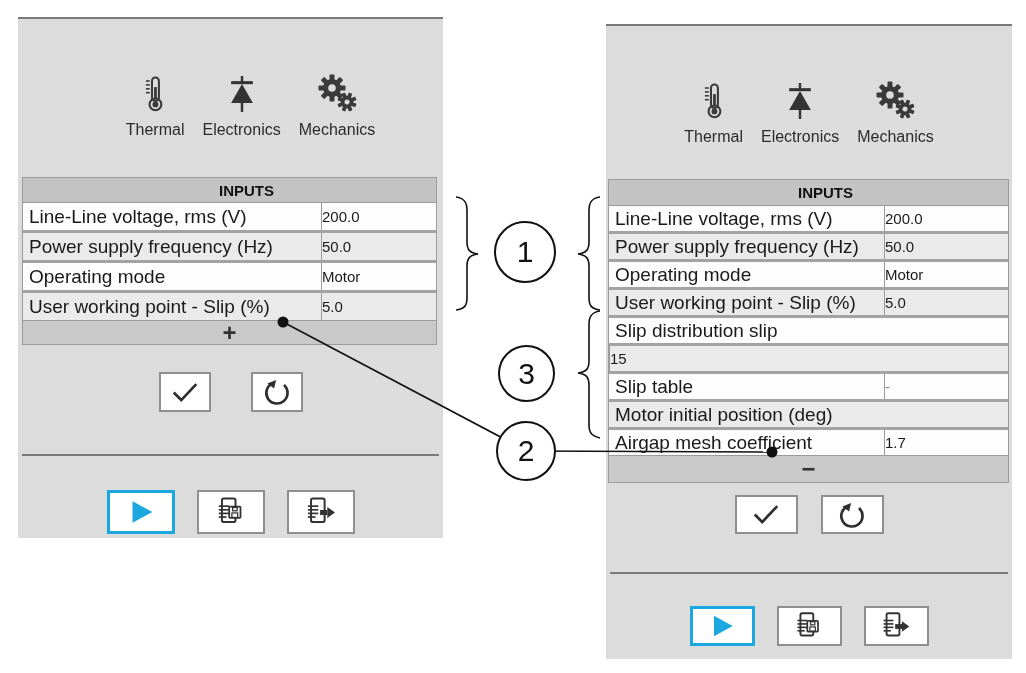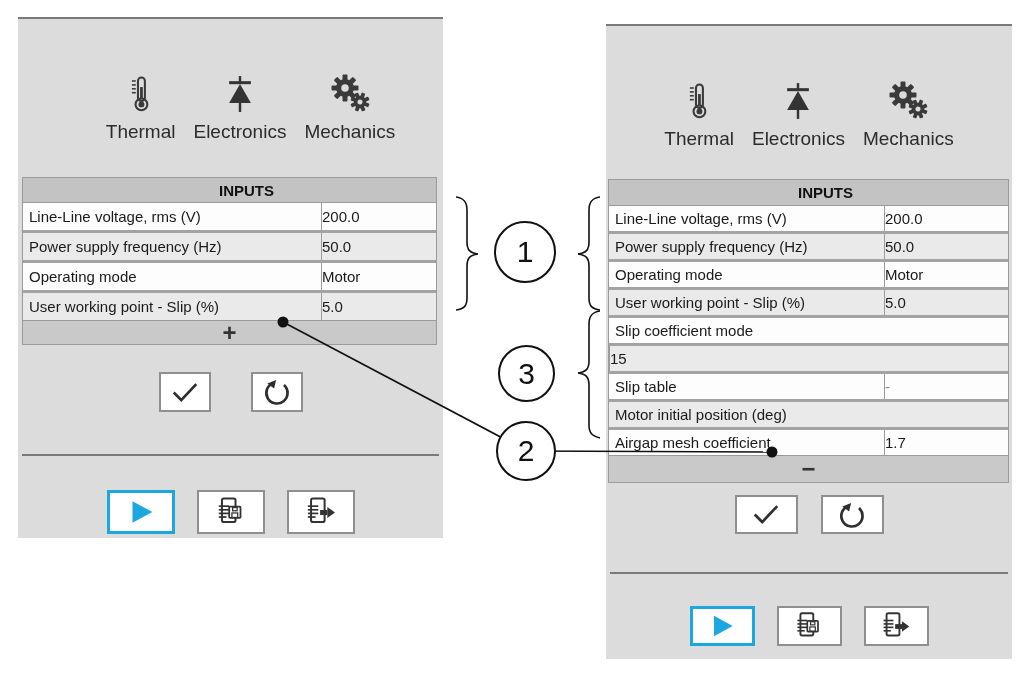--- a/index.html
+++ b/index.html
@@ -10,36 +10,36 @@
   .panel{position:absolute;background:#dcdcdc;border-top:2px solid #7a7a7a;box-sizing:border-box;}
   .panel-left{left:18px;top:17px;width:425px;height:521px;}
   .panel-right{left:606px;top:24px;width:406px;height:635px;}
 
   
   .tabs{position:absolute;left:0;right:0;display:flex;justify-content:center;align-items:flex-end;}
   .panel-left .tabs{top:54px;padding-left:40px;gap:18px;}
   .panel-right .tabs{top:54px;gap:18px;}
   .tab{display:flex;flex-direction:column;align-items:center;gap:6px;cursor:pointer;}
   .tab .ico{height:42px;display:flex;align-items:flex-end;}
-  .tab .tlabel{font-size:19px;color:#2b2b2b;white-space:nowrap;}
+  .tab .tlabel{font-size:16px;color:#2b2b2b;white-space:nowrap;}
 
   
   .tbl{position:absolute;border:1px solid #9b9b9b;background:#fdfdfd;box-sizing:border-box;}
   .panel-left  .tbl{left:4px;top:158px;width:415px;}
   .panel-right .tbl{left:2px;top:153px;width:401px;}
   .t-header{background:#c3c3c3;border-bottom:1px solid #9b9b9b;font-weight:bold;font-size:15px;
             text-align:center;color:#111;display:flex;align-items:center;justify-content:center;padding-left:34px;}
   .panel-left .t-header{height:24px;}
   .panel-right .t-header{height:25px;}
   .t-row{display:flex;border-top:3px solid #a3a3a3;background:#fdfdfd;}
   .t-row:nth-of-type(2){border-top:none;}
   .t-row.alt{background:#eaeaea;}
   .panel-left .t-row{height:27px;}
   .panel-right .t-row{height:25px;}
-  .t-label{flex:1;display:flex;align-items:center;padding-left:6px;font-size:15px;overflow:hidden;white-space:nowrap;}
+  .t-label{flex:1;display:flex;align-items:center;padding-left:6px;font-size:19px;overflow:hidden;white-space:nowrap;}
   .t-value{display:flex;align-items:center;padding-left:0;font-size:15px;border-left:1px solid #9b9b9b;box-sizing:border-box;cursor:text;}
   .panel-left .t-value{width:115px;}
   .panel-right .t-value{width:124px;}
   .t-value.muted{color:#8a8a8a;}
   .t-bar{background:#c9c9c9;border-top:1px solid #9b9b9b;display:flex;align-items:center;justify-content:center;
          font-weight:bold;font-size:24px;color:#333;line-height:1;cursor:pointer;}
   .panel-left .t-bar{height:23px;}
   .panel-right .t-bar{height:26px;}
 
   
@@ -309,21 +309,21 @@
       </div>
       <div class="t-row">
         <div class="t-label">Operating mode</div>
         <div class="t-value">Motor</div>
       </div>
       <div class="t-row alt">
         <div class="t-label">User working point - Slip (%)</div>
         <div class="t-value">5.0</div>
       </div>
       <div class="t-row">
-        <div class="t-label">Slip coefficient mode</div>
+        <div class="t-label">Slip distribution slip</div>
       </div>
       <div class="t-row alt">
         <div class="t-value">15</div>
       </div>
       <div class="t-row">
         <div class="t-label">Slip table</div>
         <div class="t-value muted">-</div>
       </div>
       <div class="t-row alt">
         <div class="t-label">Motor initial position (deg)</div>

